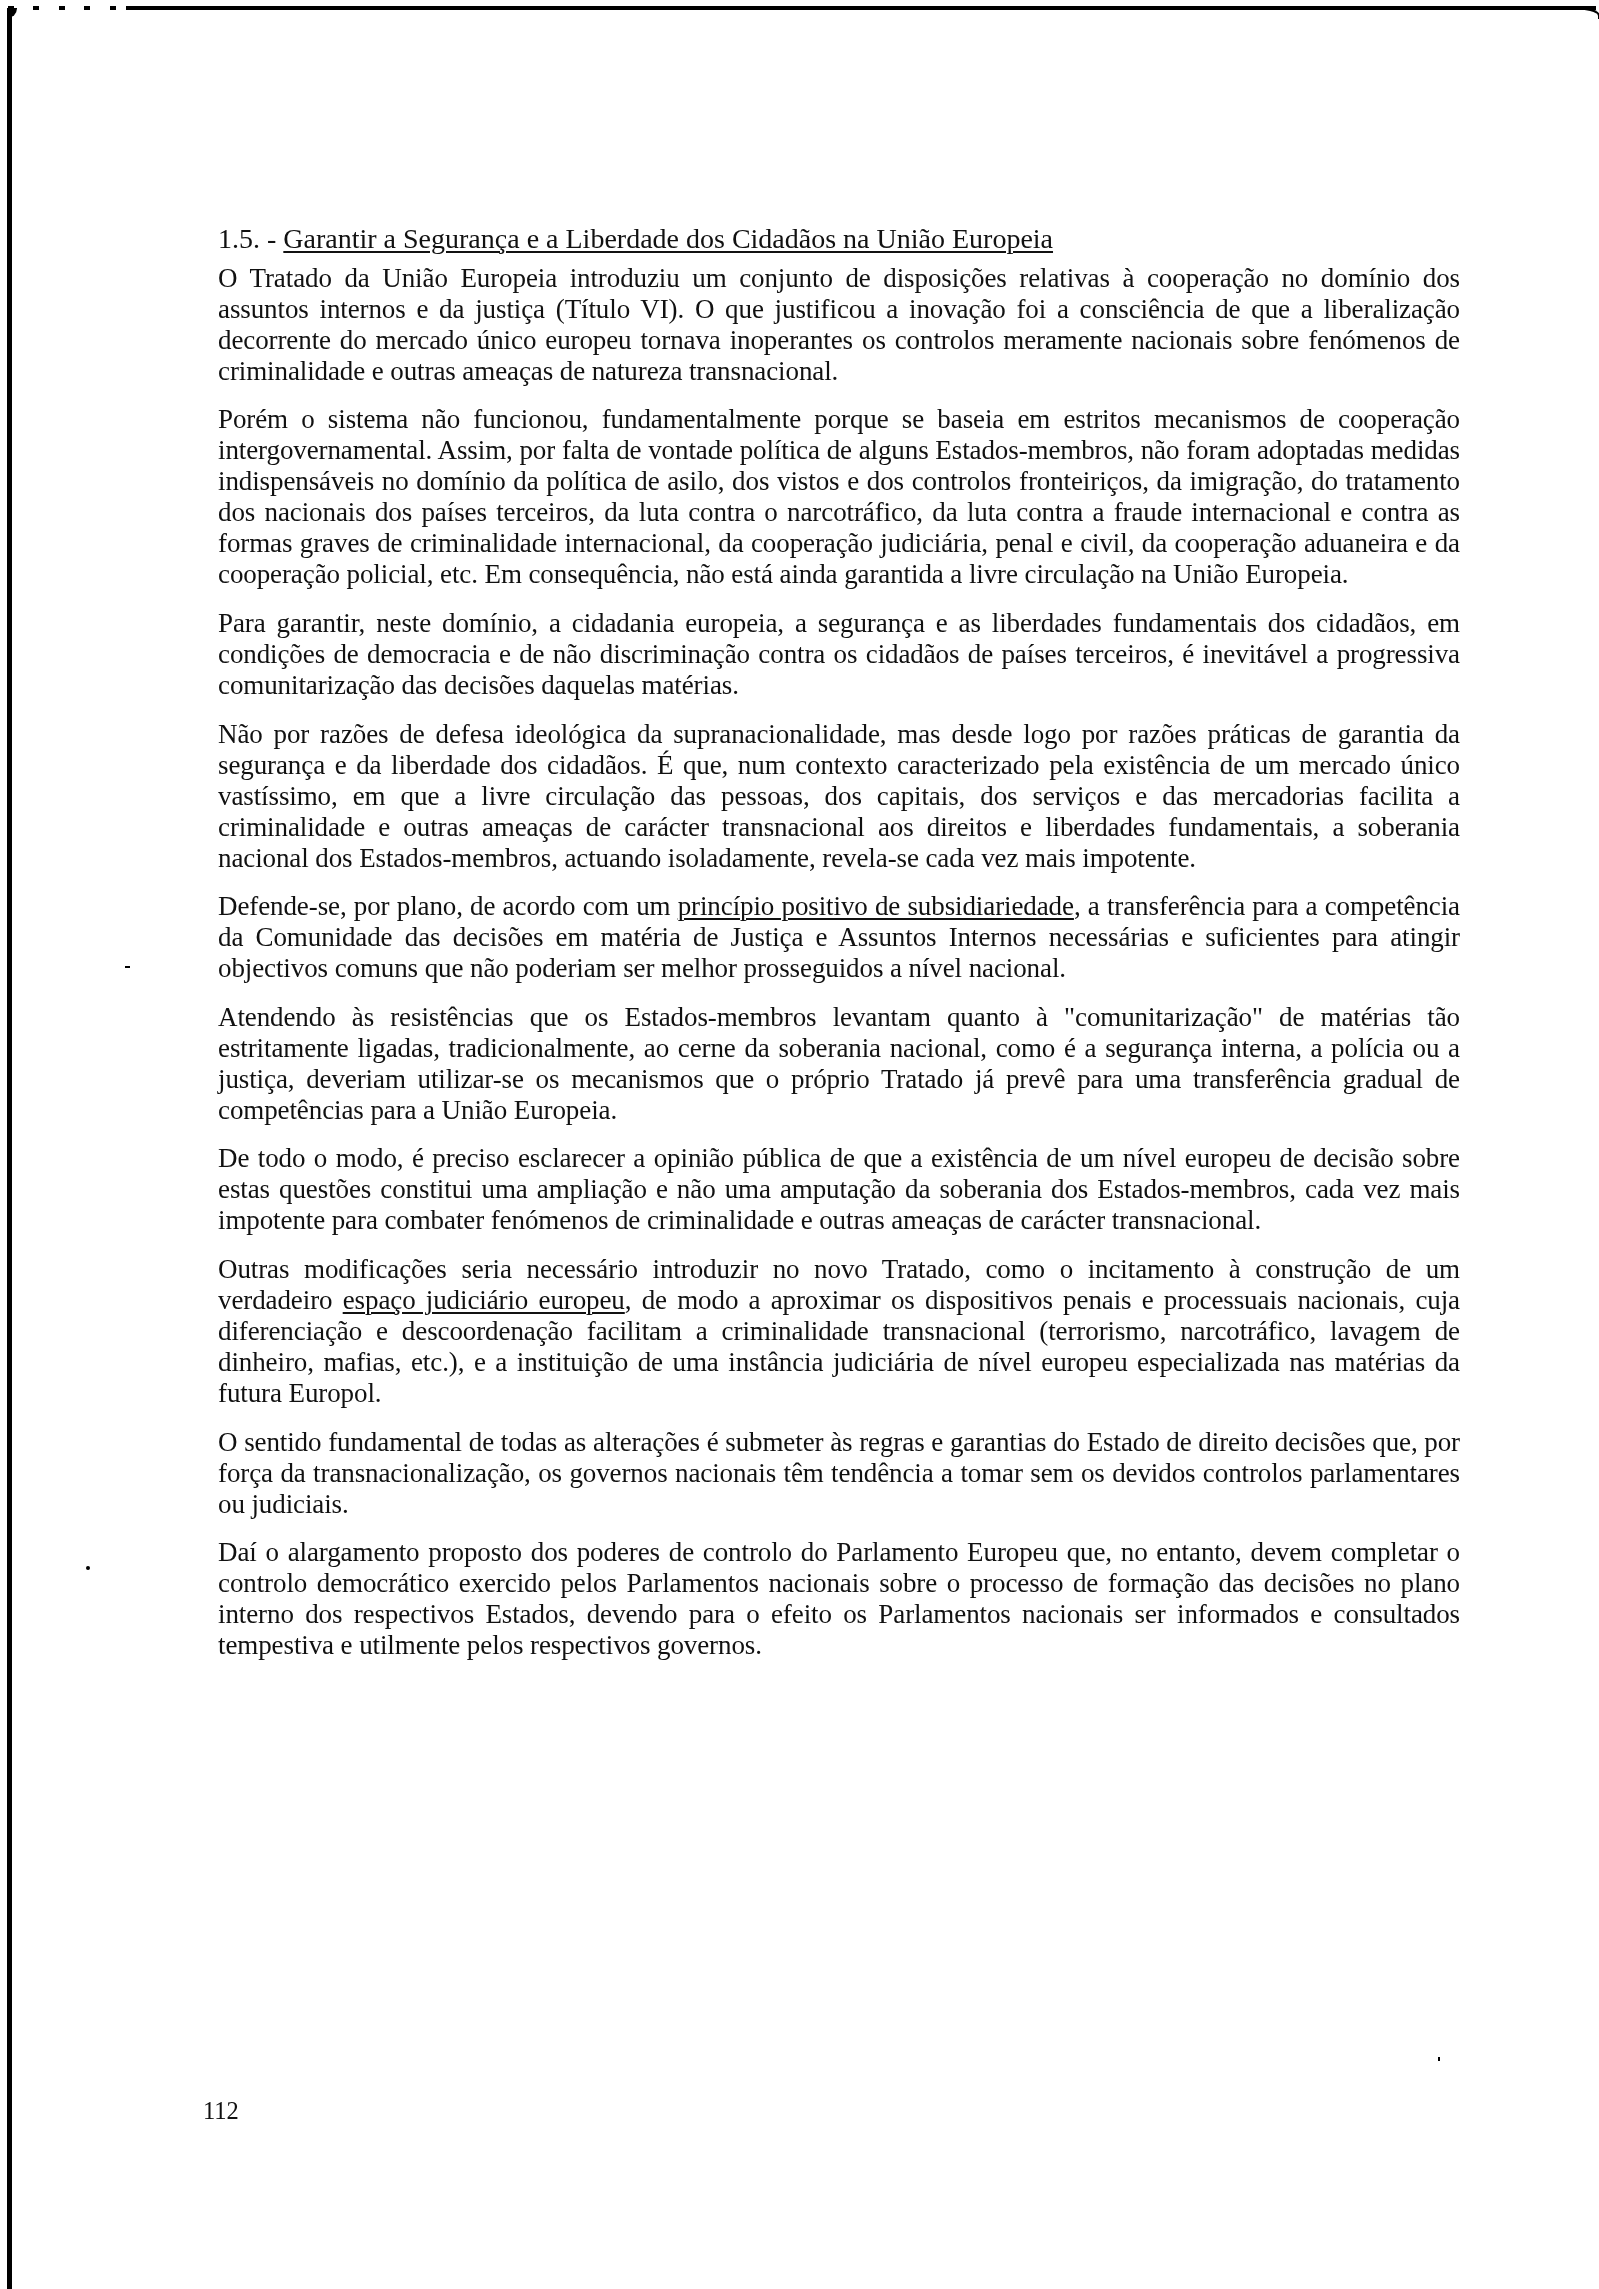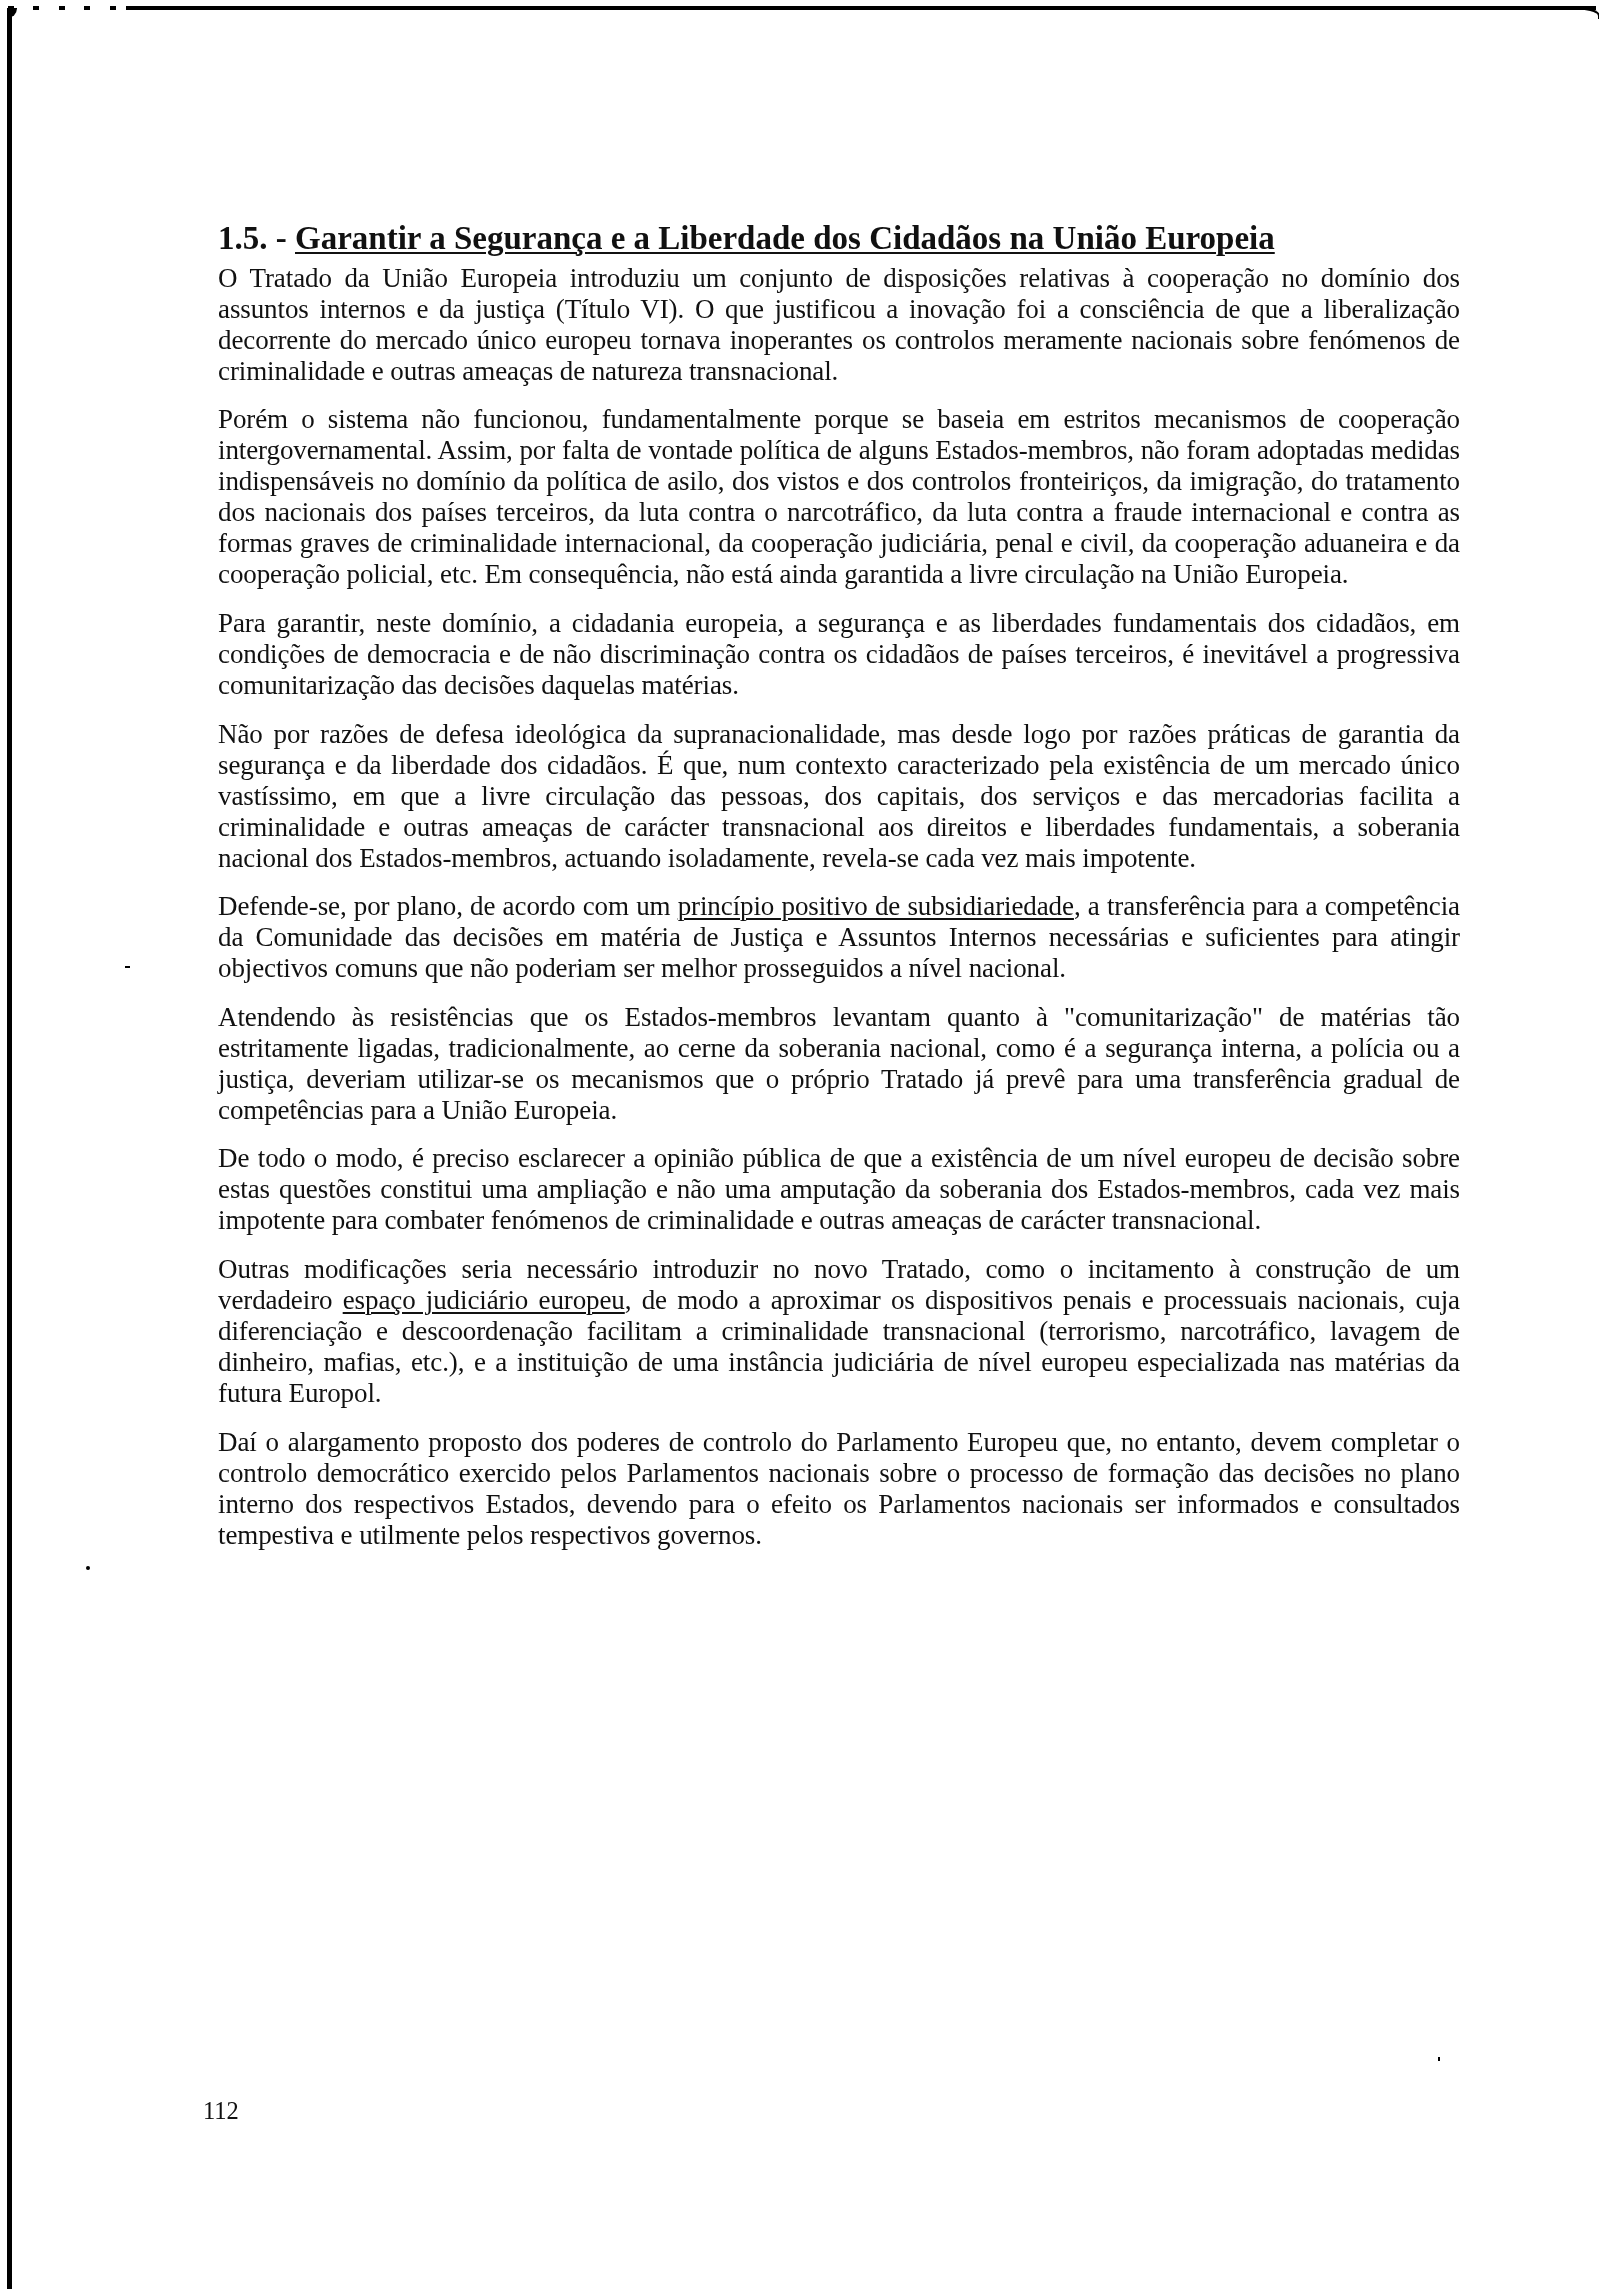--- a/index.html
+++ b/index.html
@@ -70,24 +70,24 @@
     .margin-mark.tiny { width: 2px; height: 3.9px; border-radius: 0; }
 
     
     .page-content {
       position: absolute;
       left: 218px;
       top: 222px;
       width: 1242px;
     }
     .section-heading {
-      font-size: 33px;
+      font-size: 28px;
       line-height: 33px;
       margin: 0 0 7.8px 0;
-      font-weight: bold;
+      font-weight: normal;
       white-space: nowrap;
     }
     .section-heading .heading-title {
       text-decoration: underline;
       text-underline-offset: 2.9px;
       text-decoration-thickness: 1.5px;
     }
     .paragraph {
       font-size: 27px;
       line-height: 31px;
@@ -127,17 +127,18 @@
   </h2>
 
   <p class="paragraph">O Tratado da União Europeia introduziu um conjunto de disposições relativas à cooperação no domínio dos assuntos internos e da justiça (Título VI).  O que justificou a inovação foi a consciência de que a liberalização decorrente do mercado único europeu tornava inoperantes os controlos meramente nacionais sobre fenómenos de criminalidade e outras ameaças de natureza transnacional.</p>
   <p class="paragraph">Porém o sistema não funcionou, fundamentalmente porque se baseia em estritos mecanismos de cooperação intergovernamental. Assim, por falta de vontade política de alguns Estados-membros, não foram adoptadas medidas indispensáveis no domínio da política de asilo, dos vistos e dos controlos fronteiriços, da imigração, do tratamento dos nacionais dos países terceiros, da luta contra o narcotráfico, da luta contra a fraude internacional e contra as formas graves de criminalidade internacional, da cooperação judiciária, penal e civil, da cooperação aduaneira e da cooperação  policial, etc.  Em consequência, não está ainda garantida a livre circulação na União Europeia.</p>
   <p class="paragraph">Para garantir, neste domínio, a cidadania europeia, a segurança e as liberdades fundamentais dos cidadãos, em condições de  democracia e de não discriminação contra os cidadãos de países  terceiros, é inevitável a progressiva comunitarização das decisões daquelas matérias.</p>
   <p class="paragraph">Não por razões de defesa ideológica da supranacionalidade, mas desde logo por razões práticas de garantia da segurança e da liberdade dos cidadãos.  É que, num contexto caracterizado pela existência de um mercado único vastíssimo, em que a livre circulação das pessoas, dos capitais, dos serviços e das mercadorias facilita a criminalidade e outras ameaças de carácter transnacional aos direitos e liberdades fundamentais, a soberania nacional dos Estados-membros, actuando isoladamente, revela-se cada vez mais impotente.</p>
   <p class="paragraph"><span>Defende-se, por plano, de acordo com um </span><span class="underlined">princípio positivo de subsidiariedade</span><span>, a transferência para a competência da Comunidade das decisões em matéria de Justiça e Assuntos Internos necessárias e suficientes para atingir objectivos comuns que não poderiam ser melhor prosseguidos a nível nacional.</span></p>
   <p class="paragraph">Atendendo às resistências que os Estados-membros levantam quanto à "comunitarização" de matérias tão estritamente ligadas, tradicionalmente, ao cerne da soberania nacional, como é a segurança interna, a polícia ou a justiça, deveriam utilizar-se os mecanismos que o próprio Tratado já prevê para uma transferência gradual de competências para a União Europeia.</p>
   <p class="paragraph">De todo o modo, é preciso esclarecer a opinião pública de que a existência de um nível europeu de decisão sobre estas questões constitui uma  ampliação e não uma amputação da soberania dos Estados-membros, cada vez mais impotente para combater fenómenos de criminalidade e outras ameaças de carácter transnacional.</p>
   <p class="paragraph"><span>Outras modificações seria necessário introduzir no novo Tratado, como o incitamento à construção de um verdadeiro </span><span class="underlined">espaço judiciário europeu</span><span>, de modo a aproximar os dispositivos penais e processuais nacionais, cuja diferenciação e descoordenação facilitam a criminalidade transnacional (terrorismo, narcotráfico, lavagem de dinheiro, mafias, etc.), e a instituição de uma instância judiciária de nível europeu especializada nas matérias da futura Europol.</span></p>
+  <p class="paragraph">O sentido fundamental de todas as alterações é submeter às regras e garantias do Estado de direito decisões que, por força da transnacionalização, os governos nacionais têm tendência a tomar  sem os devidos controlos parlamentares ou judiciais.</p>
   <p class="paragraph">Daí o alargamento proposto dos poderes de controlo do Parlamento Europeu que,  no entanto, devem completar o controlo democrático exercido pelos Parlamentos nacionais sobre o processo de formação das decisões no plano interno dos respectivos Estados, devendo para o efeito os Parlamentos nacionais ser informados e consultados tempestiva e utilmente pelos respectivos governos.</p>
 </main>
 
 <div class="page-number">112</div>
 
 
 </body></html>

